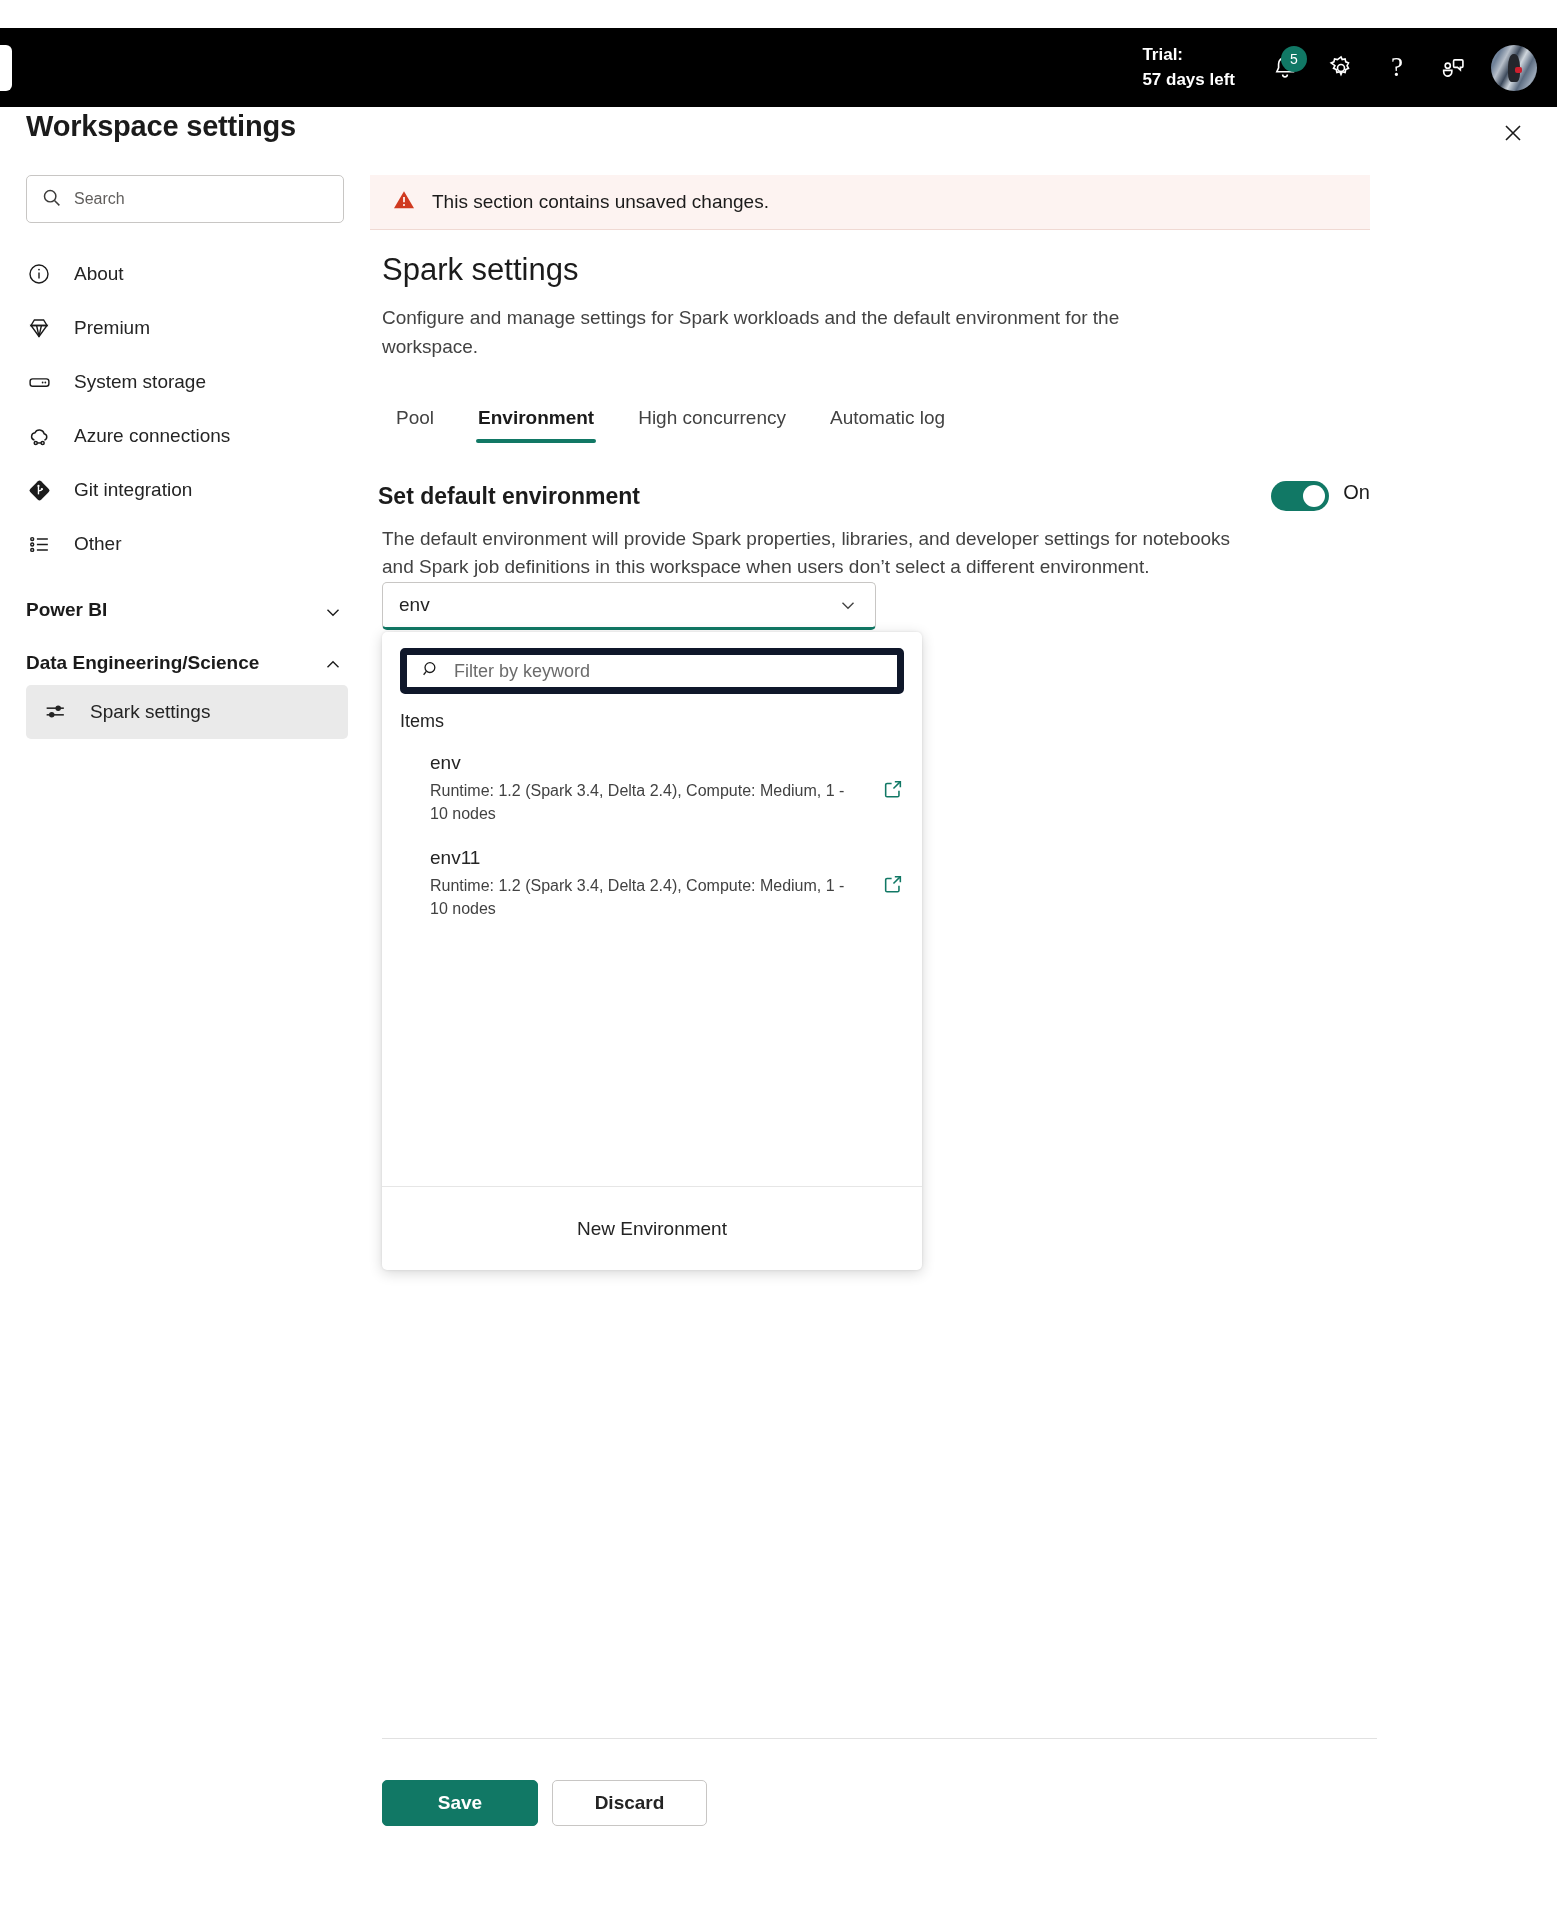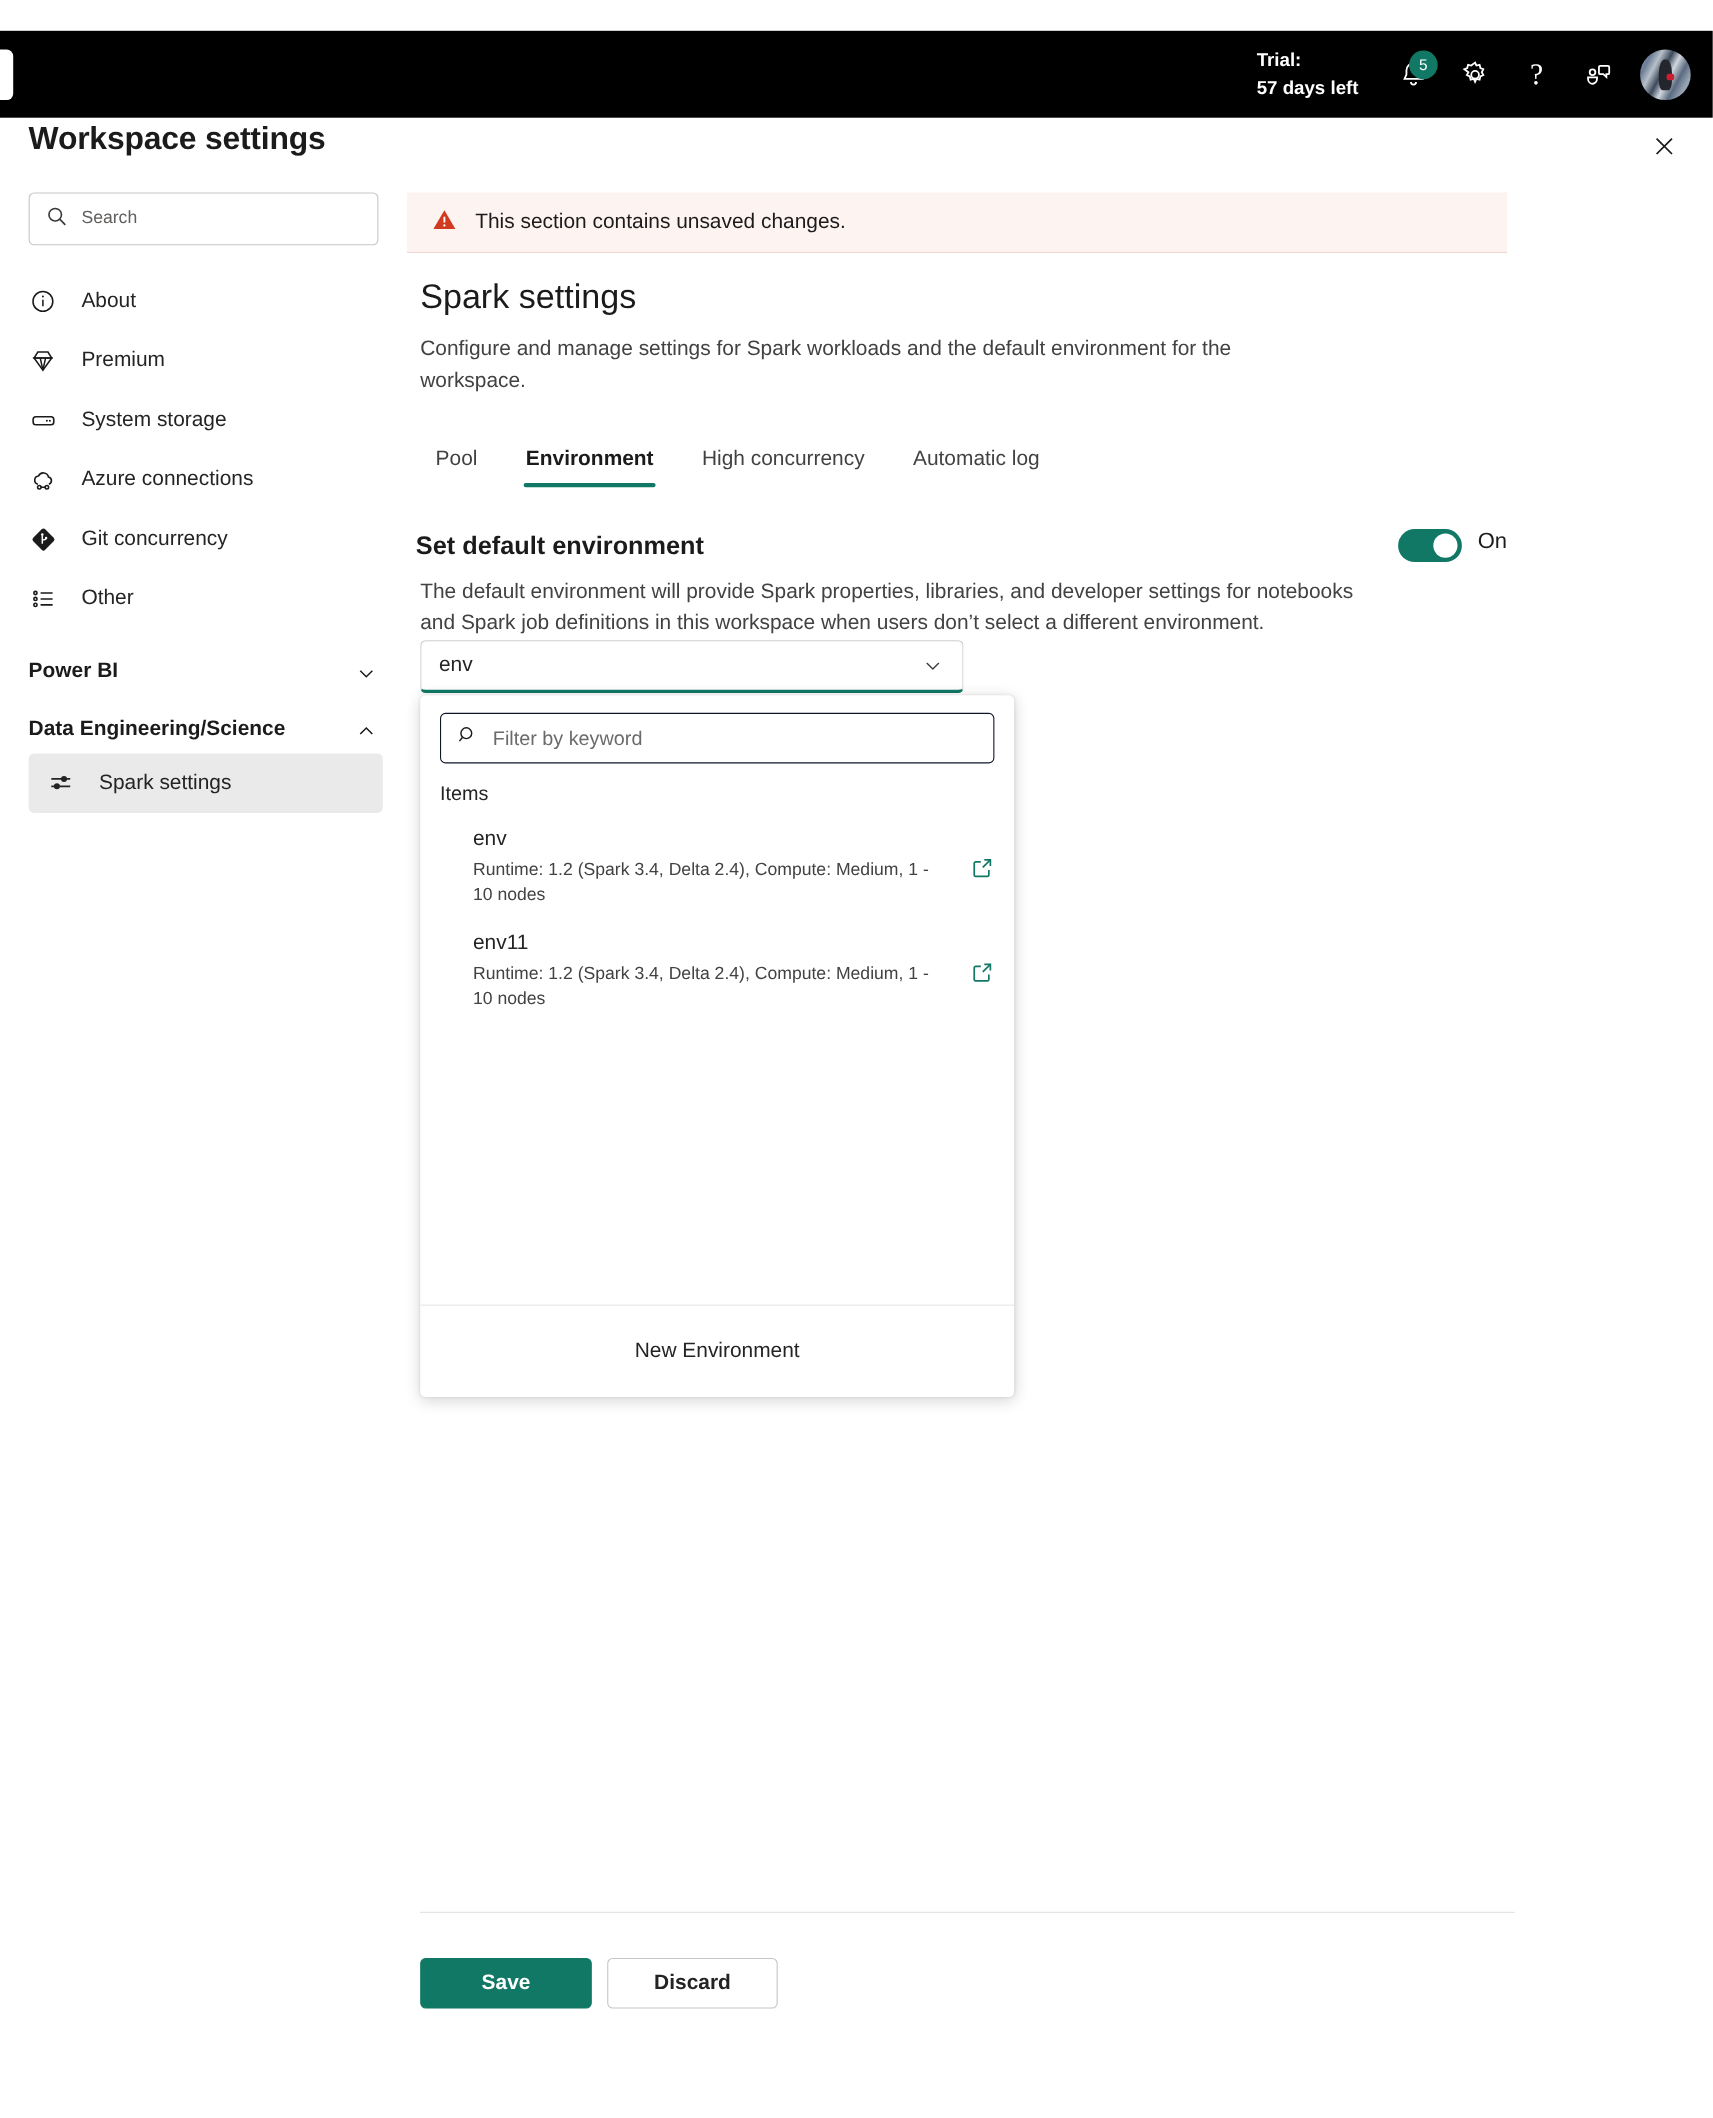--- a/index.html
+++ b/index.html
@@ -350,21 +350,21 @@
     background: #ffffff;
     border-radius: 5px;
     box-shadow: 0 3px 14px rgba(0,0,0,0.16), 0 0 3px rgba(0,0,0,0.10);
     display: flex;
     flex-direction: column;
     overflow: hidden;
   }
   .dd-filter {
     margin: 16px 18px 0 18px;
     height: 46px;
-    border: 1px solid #0f172a;
+    border: 7px solid #0f172a;
     border-radius: 5px;
     display: flex;
     align-items: center;
     gap: 12px;
     padding: 0 14px;
   }
   .dd-filter input {
     border: none; outline: none;
     font-size: 18px;
     color: #3b3a39;
@@ -565,21 +565,21 @@
     <div class="nav-item">
       <span class="nav-ico">
         <svg width="25" height="25" viewBox="0 0 24 24">
           <rect x="4.6" y="4.6" width="14.8" height="14.8" rx="2.2" transform="rotate(45 12 12)" fill="currentColor"></rect>
           <path d="M11 8.3v7.4" stroke="#fff" stroke-width="1.3" fill="none"></path>
           <circle cx="11" cy="7.6" r="1.1" fill="#fff"></circle>
           <circle cx="14.3" cy="10.6" r="1.1" fill="#fff"></circle>
           <path d="M11 12.3c2.4 0 3.3-.8 3.3-1.7" stroke="#fff" stroke-width="1.2" fill="none"></path>
         </svg>
       </span>
-      <span>Git concurrency</span>
+      <span>Git integration</span>
     </div>
 
     <div class="nav-item">
       <span class="nav-ico">
         <svg width="25" height="25" viewBox="0 0 24 24" fill="none" stroke="currentColor" stroke-width="1.4">
           <circle cx="5" cy="6.8" r="1.4"></circle>
             <circle cx="5" cy="12" r="1.4"></circle>
             <circle cx="5" cy="17.2" r="1.4"></circle>
           <path d="M9.5 6.8H20M9.5 12H20M9.5 17.2H20"></path>
         </svg>

